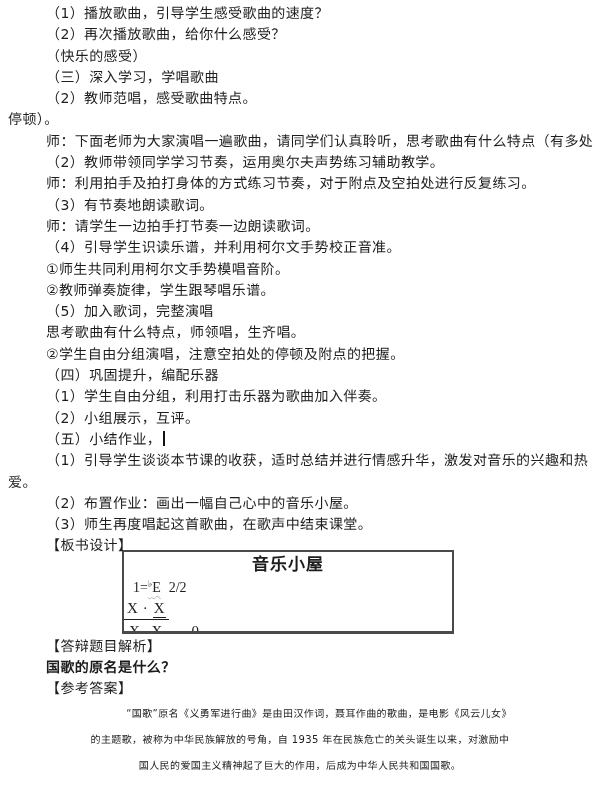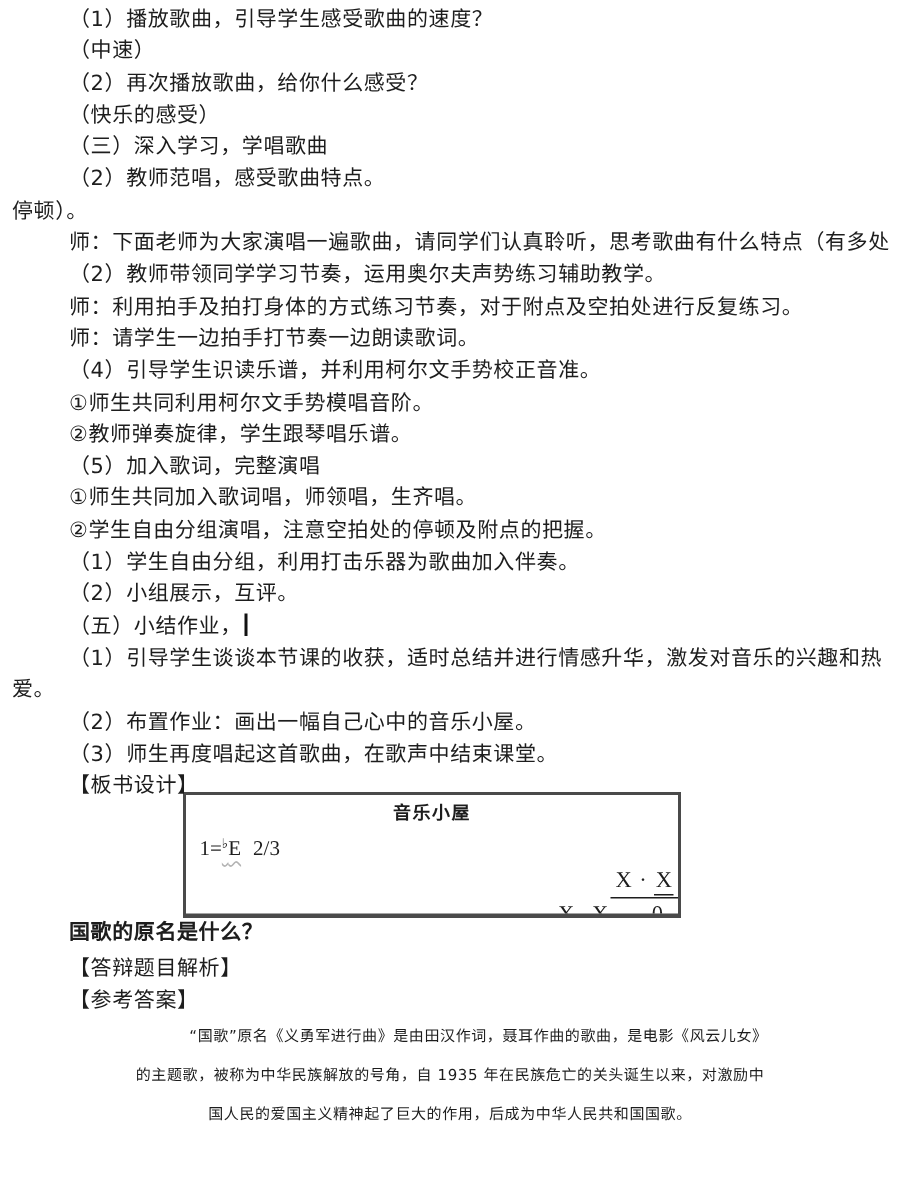--- a/index.html
+++ b/index.html
@@ -37,21 +37,21 @@
     box-sizing: border-box;
     width: 332px; height: 84px;
     margin: -7px 0 0 114px;
     border: 2px solid #4a4a4a;
     border-bottom-width: 3px;
     overflow: hidden;
   }
   .board-title {
     text-align: center;
     font-weight: bold;
-    font-size: 12px;
+    font-size: 17px;
     letter-spacing: 1px;
     line-height: 16px;
     margin-top: 4px;
   }
   .board-key {
     font-family: "Liberation Serif", "DejaVu Serif", serif;
     font-size: 14px;
     line-height: 15px;
     margin: 5px 0 0 9px;
   }
@@ -62,21 +62,21 @@
     text-decoration-color: #b3b3b3;
     text-decoration-thickness: 1px;
     text-underline-offset: 3px;
   }
   .meter { margin-left: 8px; }
 
   .rhythm {
     font-family: "Liberation Serif", "DejaVu Serif", serif;
     font-size: 15px;
     line-height: 15px;
-    text-align: right;
+    text-align: left;
   }
   .r1 { margin-top: 6px; }
   .r2 { margin-top: 8px; padding-right: 10px; }
   .u1 { border-bottom: 1.5px solid #1d1d1d; padding: 0 3px 3px 3px; }
   .u2 { border-bottom: 1.5px solid #1d1d1d; padding: 0 1px 1px 1px; }
   .mid { margin: 0 5px; }
   .r2 .u1 { letter-spacing: 4px; padding: 0 5px 3px 5px; }
   .rest { margin-left: 20px; }
 
   .tail-first { margin-top: 2px; }
@@ -89,65 +89,66 @@
     white-space: nowrap;
     text-align: center;
   }
 </style>
 </head>
 <body>
 
 <div class="doc">
 
   <div class="ln ind">（1）播放歌曲，引导学生感受歌曲的速度？</div>
-  <div class="ln ind">（中速）</div>
   <div class="ln ind">（2）再次播放歌曲，给你什么感受？</div>
   <div class="ln ind">（快乐的感受）</div>
   <div class="ln ind">（三）深入学习，学唱歌曲</div>
   <div class="ln ind">（2）教师范唱，感受歌曲特点。</div>
   <div class="ln">停顿）。</div>
   <div class="ln ind">师：下面老师为大家演唱一遍歌曲，请同学们认真聆听，思考歌曲有什么特点（有多处</div>
   <div class="ln ind">（2）教师带领同学学习节奏，运用奥尔夫声势练习辅助教学。</div>
   <div class="ln ind">师：利用拍手及拍打身体的方式练习节奏，对于附点及空拍处进行反复练习。</div>
+  <div class="ln ind">（3）有节奏地朗读歌词。</div>
   <div class="ln ind">师：请学生一边拍手打节奏一边朗读歌词。</div>
   <div class="ln ind">（4）引导学生识读乐谱，并利用柯尔文手势校正音准。</div>
   <div class="ln ind">①师生共同利用柯尔文手势模唱音阶。</div>
   <div class="ln ind">②教师弹奏旋律，学生跟琴唱乐谱。</div>
   <div class="ln ind">（5）加入歌词，完整演唱</div>
-  <div class="ln ind">①师生共同加入歌词唱，师领唱，生齐唱。</div>
+  <div class="ln ind">思考歌曲有什么特点，师领唱，生齐唱。</div>
   <div class="ln ind">②学生自由分组演唱，注意空拍处的停顿及附点的把握。</div>
+  <div class="ln ind">（四）巩固提升，编配乐器</div>
   <div class="ln ind">（1）学生自由分组，利用打击乐器为歌曲加入伴奏。</div>
   <div class="ln ind">（2）小组展示，互评。</div>
 
   <div class="ln ind">
     <span>（五）小结作业，</span><span class="caret"></span>
   </div>
 
   <div class="ln ind">（1）引导学生谈谈本节课的收获，适时总结并进行情感升华，激发对音乐的兴趣和热</div>
   <div class="ln">爱。</div>
   <div class="ln ind">（2）布置作业：画出一幅自己心中的音乐小屋。</div>
   <div class="ln ind">（3）师生再度唱起这首歌曲，在歌声中结束课堂。</div>
 
   <div class="ln ind">【板书设计】</div>
 
   <div class="board-box">
     <div class="board-title">音乐小屋</div>
     <div class="board-key">
-      <span>1=</span><span class="wavy"><span class="flat">♭</span><span>E</span></span><span class="meter">2/3</span>
+      <span>1=</span><span class="wavy"><span class="flat">♭</span><span>E</span></span><span class="meter">2/2</span>
     </div>
     <div class="rhythm r1">
       <span class="u1"><span>X</span><span class="mid">·</span><span class="u2">X</span></span>
     </div>
     <div class="rhythm r2">
       <span class="u1">X X</span><span class="rest">0</span>
     </div>
   </div>
 
+  <div class="ln ind tail-first">【答辩题目解析】</div>
   <div class="ln ind bold">国歌的原名是什么？</div>
-  <div class="ln ind tail-first">【答辩题目解析】</div>
   <div class="ln ind">【参考答案】</div>
 
   <div class="answer">
     <div class="aln ind">“国歌”原名《义勇军进行曲》是由田汉作词，聂耳作曲的歌曲，是电影《风云儿女》</div>
     <div class="aln">的主题歌，被称为中华民族解放的号角，自 1935 年在民族危亡的关头诞生以来，对激励中</div>
     <div class="aln">国人民的爱国主义精神起了巨大的作用，后成为中华人民共和国国歌。</div>
   </div>
 
 </div>
 

